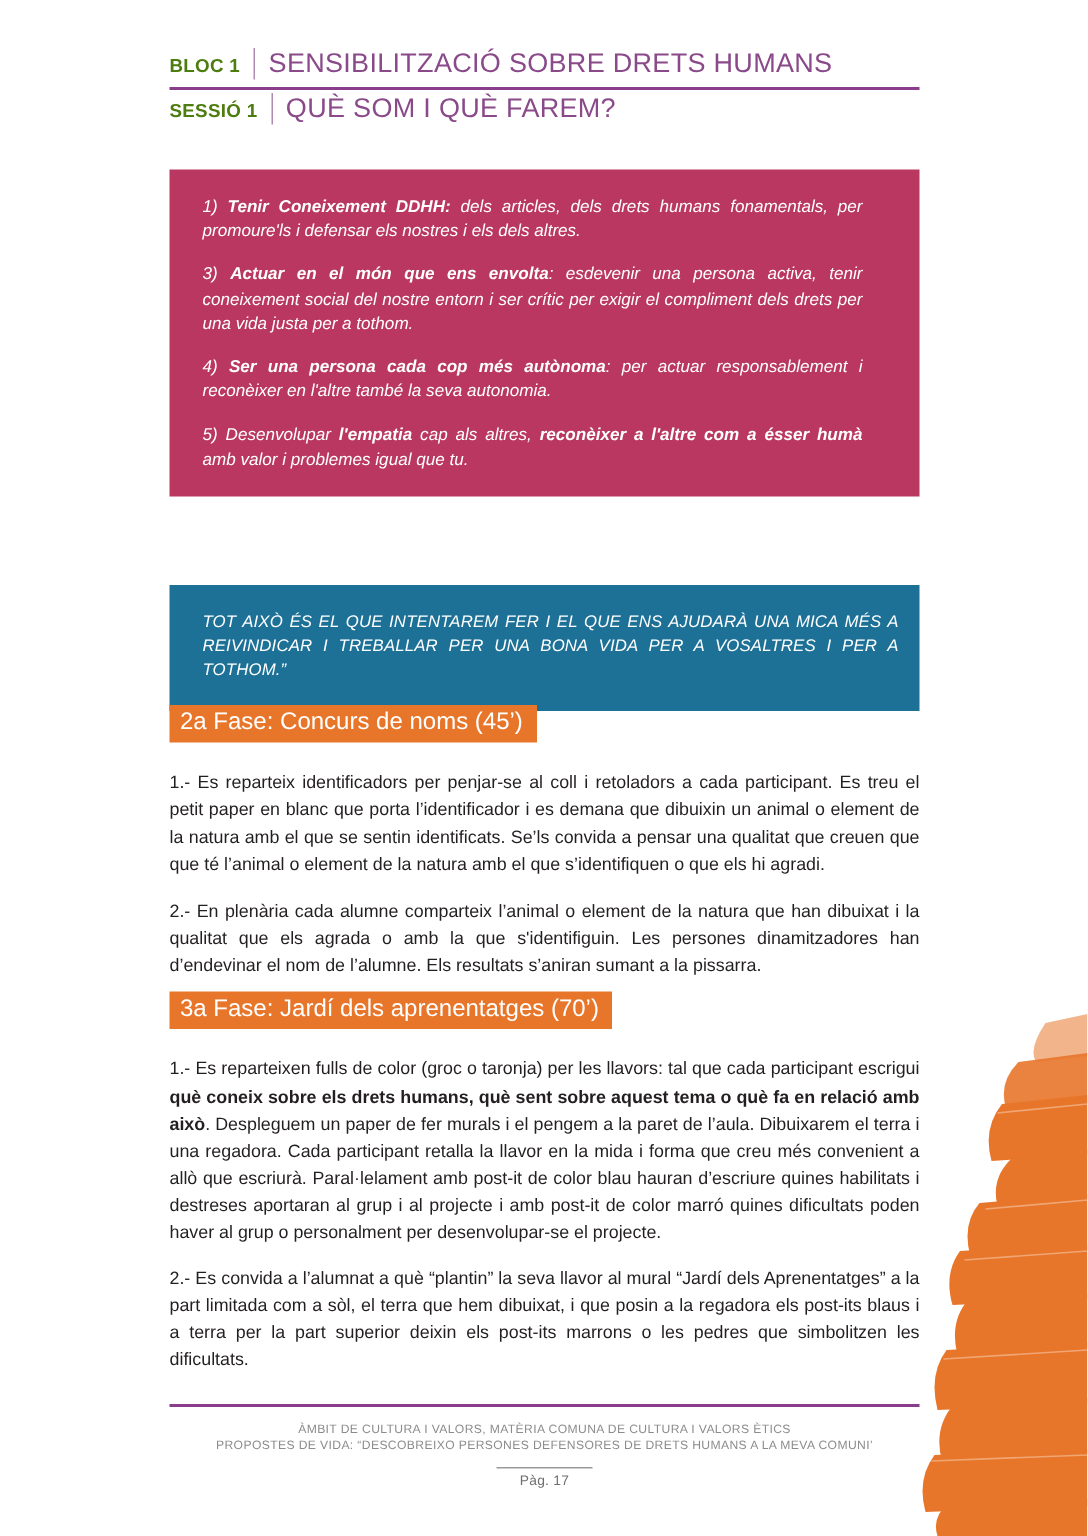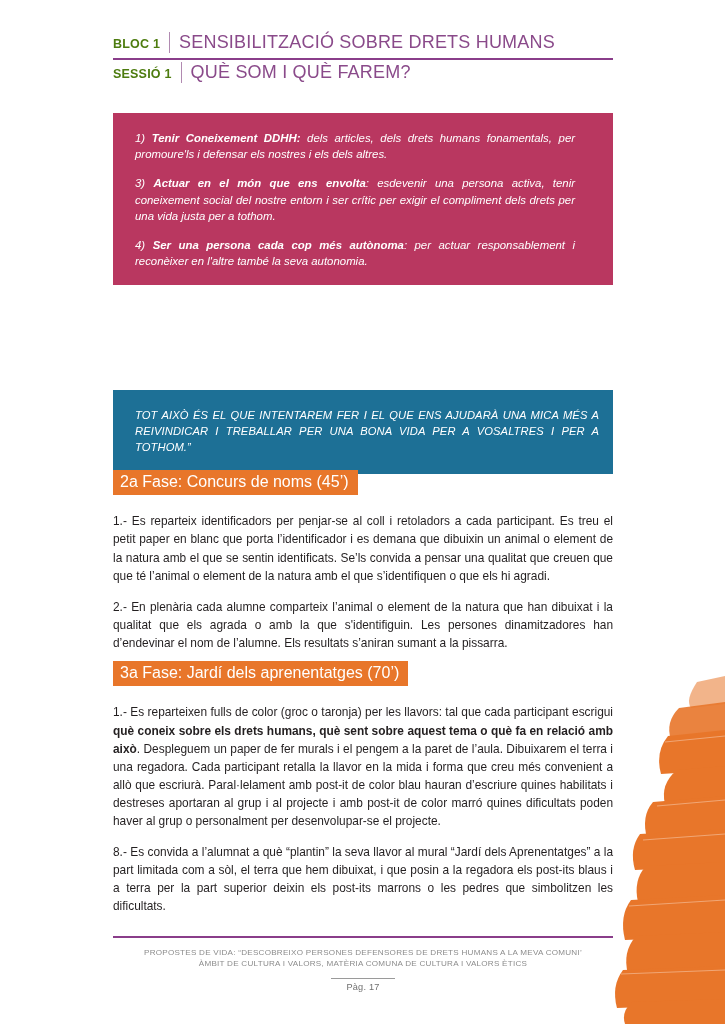--- a/index.html
+++ b/index.html
@@ -224,48 +224,51 @@
   <div class="panel-magenta">
     <p>
       <span>1)</span><span> </span><b>Tenir Coneixement DDHH:</b><span> dels articles, dels drets humans fonamentals, per promoure'ls i defensar els nostres i els dels altres.</span>
     </p>
     <p>
       <span>3)</span><span> </span><b>Actuar en el món que ens envolta</b><span>: esdevenir una persona activa, tenir coneixement social del nostre entorn i ser crític per exigir el compliment dels drets per una vida justa per a tothom.</span>
     </p>
     <p>
       <span>4)</span><span> </span><b>Ser una persona cada cop més autònoma</b><span>: per actuar responsablement i reconèixer en l'altre també la seva autonomia.</span>
     </p>
+    <p>
+      <span>5)</span><span> Desenvolupar </span><b>l'empatia</b><span> cap als altres, </span><b>reconèixer a l'altre com a ésser humà</b><span> amb valor i problemes igual que tu.</span>
+    </p>
   </div>
 
   <div class="panel-teal">
     <p>TOT AIXÒ ÉS EL QUE INTENTAREM FER I EL QUE ENS AJUDARÀ UNA MICA MÉS A REIVINDICAR I TREBALLAR PER UNA BONA VIDA PER A VOSALTRES I PER A TOTHOM.”</p>
   </div>
 
   <div class="body-flow">
 
     <div class="phase-badge">2a Fase: Concurs de noms (45’)</div>
 
     <p class="para">1.- Es reparteix identificadors per penjar-se al coll i retoladors a cada participant. Es treu el petit paper en blanc que porta l’identificador i es demana que dibuixin un animal o element de la natura amb el que se sentin identificats. Se’ls convida a pensar una qualitat que creuen que que té l’animal o element de la natura amb el que s’identifiquen o que els hi agradi.</p>
     <p class="para">2.- En plenària cada alumne comparteix l’animal o element de la natura que han dibuixat i la qualitat que els agrada o amb la que s'identifiguin. Les persones dinamitzadores han d’endevinar el nom de l’alumne. Els resultats s’aniran sumant a la pissarra.</p>
 
     <div class="spacer-sm"></div>
 
     <div class="phase-badge">3a Fase: Jardí dels aprenentatges (70’)</div>
 
     <p class="para">
       <span>1.- Es reparteixen fulls de color (groc o taronja) per les llavors: tal que cada participant escrigui </span><b>què coneix sobre els drets humans, què sent sobre aquest tema o què fa en relació amb això</b><span>. Despleguem un paper de fer murals i el pengem a la paret de l’aula. Dibuixarem el terra i una regadora. Cada participant retalla la llavor en la mida i forma que creu més convenient a allò que escriurà.  Paral·lelament amb post-it de color blau hauran d’escriure quines habilitats i destreses aportaran al grup i al projecte i amb post-it de color marró quines dificultats poden haver al grup o personalment per desenvolupar-se el projecte.</span>
     </p>
-    <p class="para">8.- Es convida a l’alumnat a què “plantin” la seva llavor al mural “Jardí dels Aprenentatges” a la part limitada com a sòl, el terra que hem dibuixat, i que posin a la regadora els post-its blaus i a terra per la part superior deixin els post-its marrons o les pedres que simbolitzen les dificultats.</p>
+    <p class="para">2.- Es convida a l’alumnat a què “plantin” la seva llavor al mural “Jardí dels Aprenentatges” a la part limitada com a sòl, el terra que hem dibuixat, i que posin a la regadora els post-its blaus i a terra per la part superior deixin els post-its marrons o les pedres que simbolitzen les dificultats.</p>
   </div>
 
   <div class="footer">
     <div class="footer-rule"></div>
     <div class="footer-lines">
+      <div>ÀMBIT DE CULTURA I VALORS, MATÈRIA COMUNA DE CULTURA I VALORS ÈTICS</div>
       <div>PROPOSTES DE VIDA: “DESCOBREIXO PERSONES DEFENSORES DE DRETS HUMANS A LA MEVA COMUNI’</div>
-      <div>ÀMBIT DE CULTURA I VALORS, MATÈRIA COMUNA DE CULTURA I VALORS ÈTICS</div>
     </div>
     <div class="pagenum-wrap">
       <div class="pagenum-rule"></div>
       <div class="pagenum">Pàg. 17</div>
     </div>
   </div>
 
 </div>
 
 </body></html>

